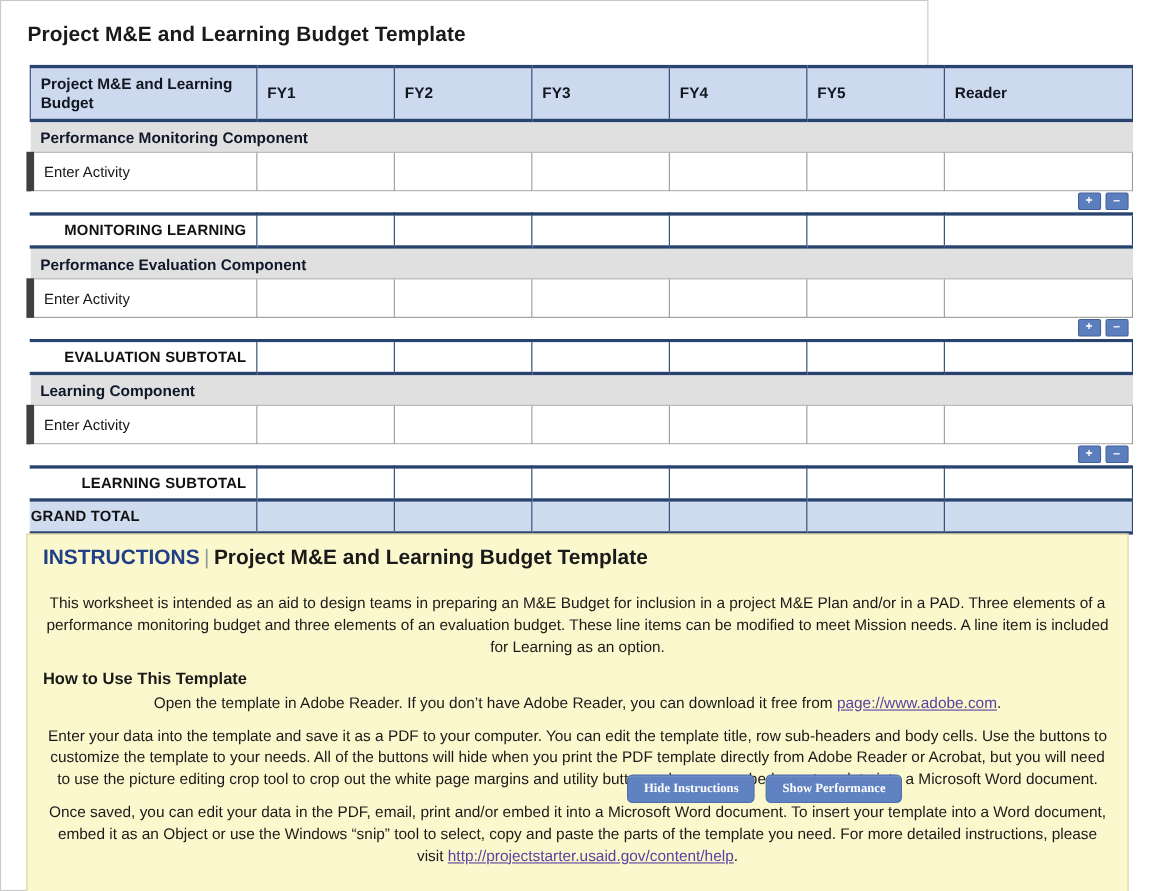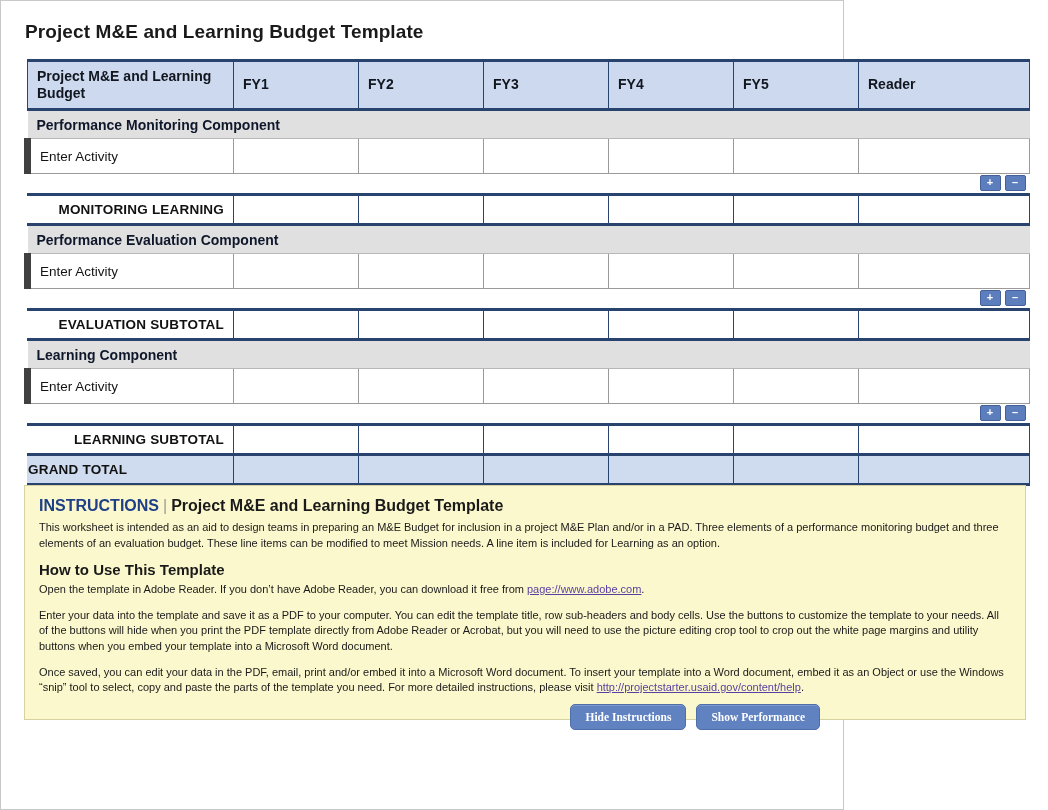--- a/index.html
+++ b/index.html
@@ -171,39 +171,40 @@
     position: absolute;
     left: 23px;
     top: 484px;
     width: 1002px;
     box-sizing: border-box;
     background: #fbf8cd;
     border: 1px solid #d8d2a0;
     padding: 11px 14px 13px 14px;
   }
   .instr-head {
-    font-size: 16px;
-    font-weight: bold;
-    margin-bottom: 5px;
+    font-size: 19px;
+    font-weight: bold;
+    margin-bottom: 20px;
     color: #1a1a1a;
   }
   .instr-head .kw {
     color: #1f3f86;
     font-weight: bold;
   }
   .instr-head .divider {
     color: #9a9a9a;
     font-weight: normal;
     padding: 0 4px;
   }
   .instr-p {
-    font-size: 11px;
+    font-size: 14px;
     line-height: 1.42;
     margin: 0 0 10px 0;
     color: #1a1a1a;
+    text-align: center;
   }
   .instr-sub {
     font-size: 15px;
     font-weight: bold;
     margin: 8px 0 4px 0;
     color: #1a1a1a;
   }
   .instr-link {
     color: #5b3fa0;
     text-decoration: underline;

